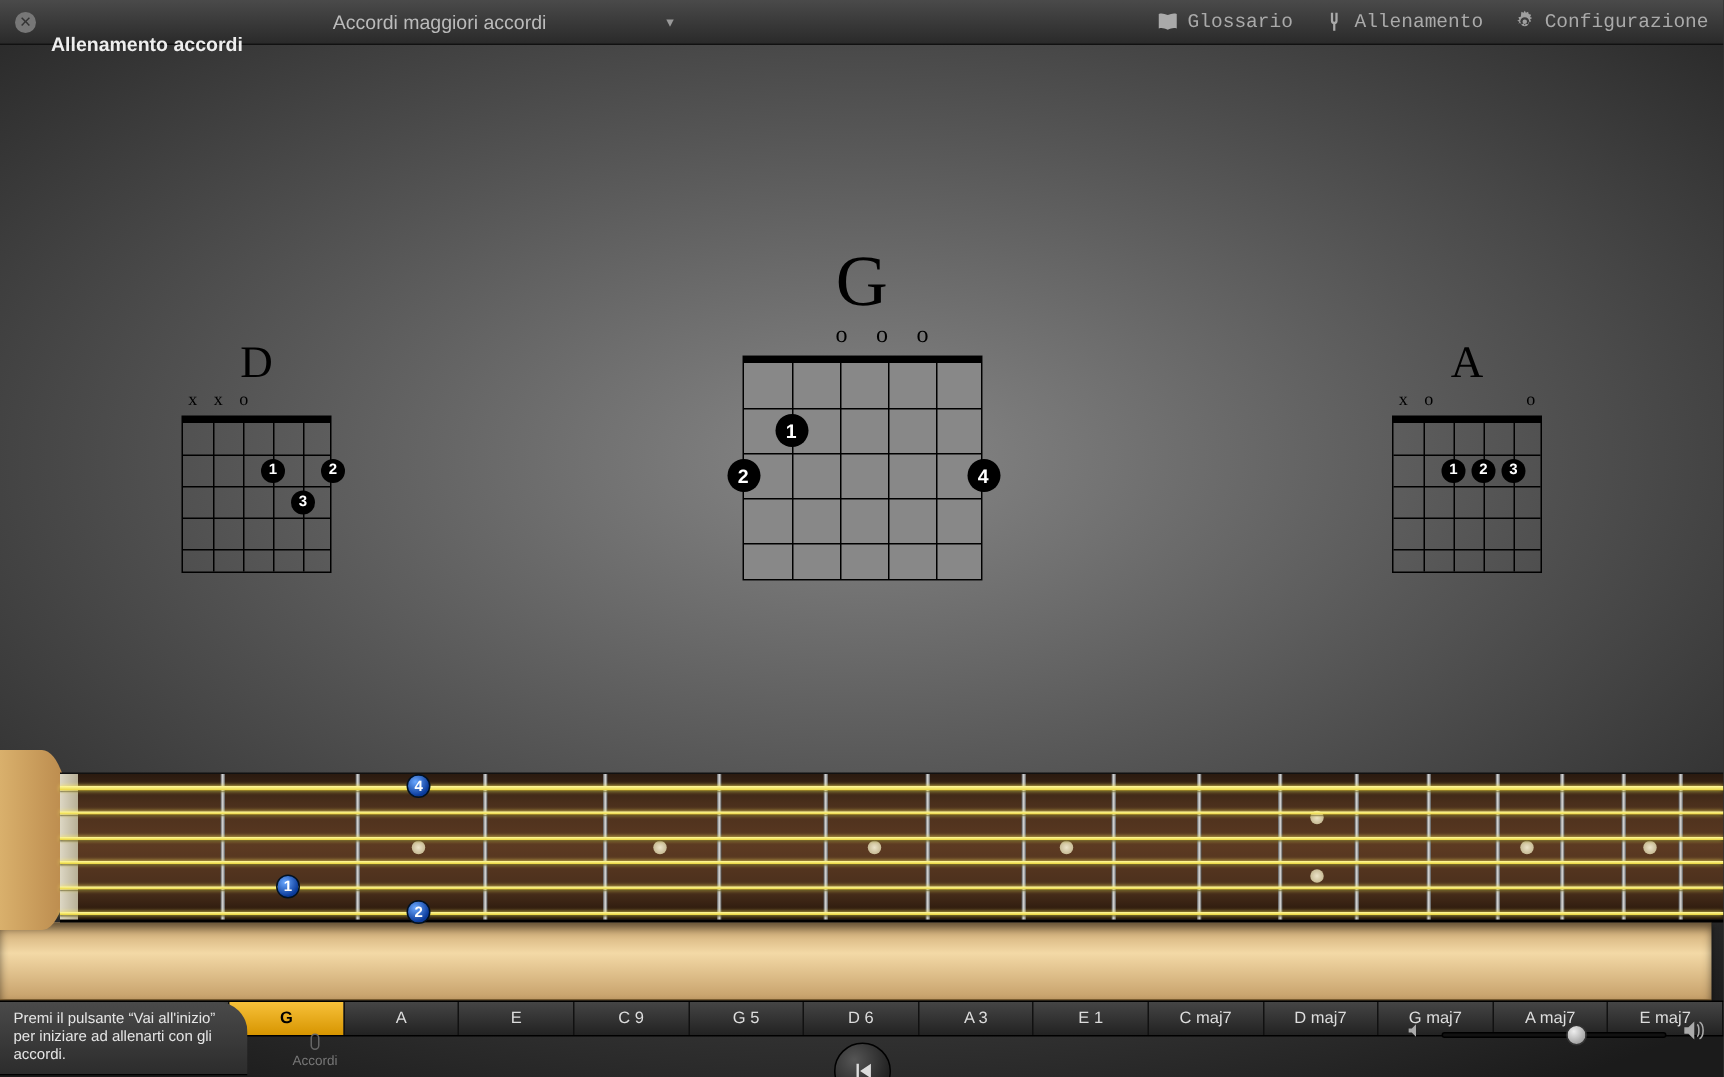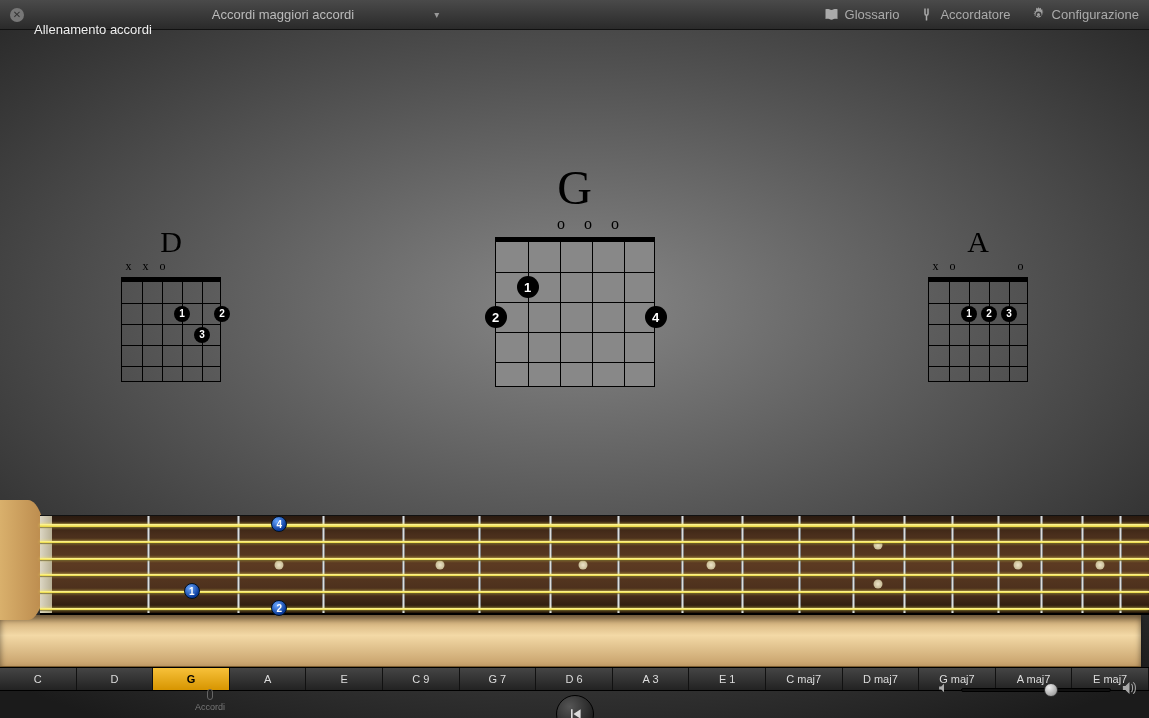--- a/index.html
+++ b/index.html
@@ -28,34 +28,35 @@
   }
   .topbar .close-icon {
     width: 14px; height: 14px;
     border-radius: 50%;
     background: #777;
     margin-right: 10px;
     display: flex; align-items: center; justify-content: center;
     font-size: 10px; color:#333;
     cursor: pointer;
   }
-  .topbar .title { font-weight: 400; color: #eee; margin-top: 30px; }
+  .topbar .title { font-weight: 700; color: #eee; margin-top: 30px; }
   .topbar .dropdown {
     margin-left: 60px;
     display: flex; align-items: center;
     cursor: pointer;
     color:#bbb;
   }
   .topbar .dropdown .chev { margin-left: 80px; font-size: 10px; color:#999;}
   .topbar .spacer { flex: 1; }
   .topbar .tool {
     display: flex; align-items: flex-end;
     margin-left: 20px;
     cursor: pointer;
     color:#aaa;
+    font-family:Liberation Mono, monospace;
   }
   .topbar .tool svg, .topbar .tool .ico { margin-right: 6px; }
   .ico { width:15px; height:15px; display:inline-block; }
 
   
   .stage {
     position: absolute;
     top: 30px; left: 0; right: 0; bottom: 0;
     background: radial-gradient(ellipse 80% 70% at 50% 40%, #878787 0%, #565656 45%, #1b1b1b 100%);
   }
@@ -282,21 +283,21 @@
         </svg>
     </span>
     <span>Glossario</span>
   </div>
   <div class="tool">
     <span class="ico">
       <svg viewBox="0 0 20 20" width="15" height="15" fill="#aaa">
           <path d="M7 2v7a3 3 0 006 0V2h-2v7a1 1 0 01-2 0V2zM9 12h2v6h-2z"></path>
         </svg>
     </span>
-    <span>Accordatore</span>
+    <span>Allenamento</span>
   </div>
   <div class="tool">
     <span class="ico">
       <svg viewBox="0 0 20 20" width="15" height="15" fill="#aaa">
           <path d="M10 6a4 4 0 100 8 4 4 0 000-8zm0 2a2 2 0 110 4 2 2 0 010-4zM10 0l1 2 2-1 .5 2.2 2.2.5-1 2 2 1-2 1 1 2-2.2.5-.5 2.2-2-1-1 2-1-2-2 1-.5-2.2L4.3 12l1-2-2-1 2-1-1-2 2.2-.5L7 1l2 1z" opacity=".9"></path>
         </svg>
     </span>
     <span>Configurazione</span>
   </div>
 </div>
@@ -420,31 +421,32 @@
 
   <div class="body-strip"></div>
 
   <div class="chord-ribbon" id="ribbon">
       <div class="cell">C</div>
       <div class="cell">D</div>
       <div class="cell active">G</div>
       <div class="cell">A</div>
       <div class="cell">E</div>
       <div class="cell">C 9</div>
-      <div class="cell">G 7</div>
+      <div class="cell">G 5</div>
       <div class="cell">D 6</div>
       <div class="cell">A 3</div>
       <div class="cell">E 1</div>
       <div class="cell">C maj7</div>
       <div class="cell">D maj7</div>
       <div class="cell">G maj7</div>
       <div class="cell">A maj7</div>
       <div class="cell">E maj7</div>
     </div>
 
+  <div class="hint-bubble">Premi il pulsante “Vai all'inizio” per iniziare ad allenarti con gli accordi.</div>
 
   <div class="input-ind">
     <div class="mic"></div>
     <div>Accordi</div>
   </div>
 
   <div class="transport">
     <div class="t-btn">
       <svg viewBox="0 0 20 20" width="16" height="16" fill="#ddd">
           <path d="M5 4h2v12H5zM17 4v12l-9-6z"></path>

